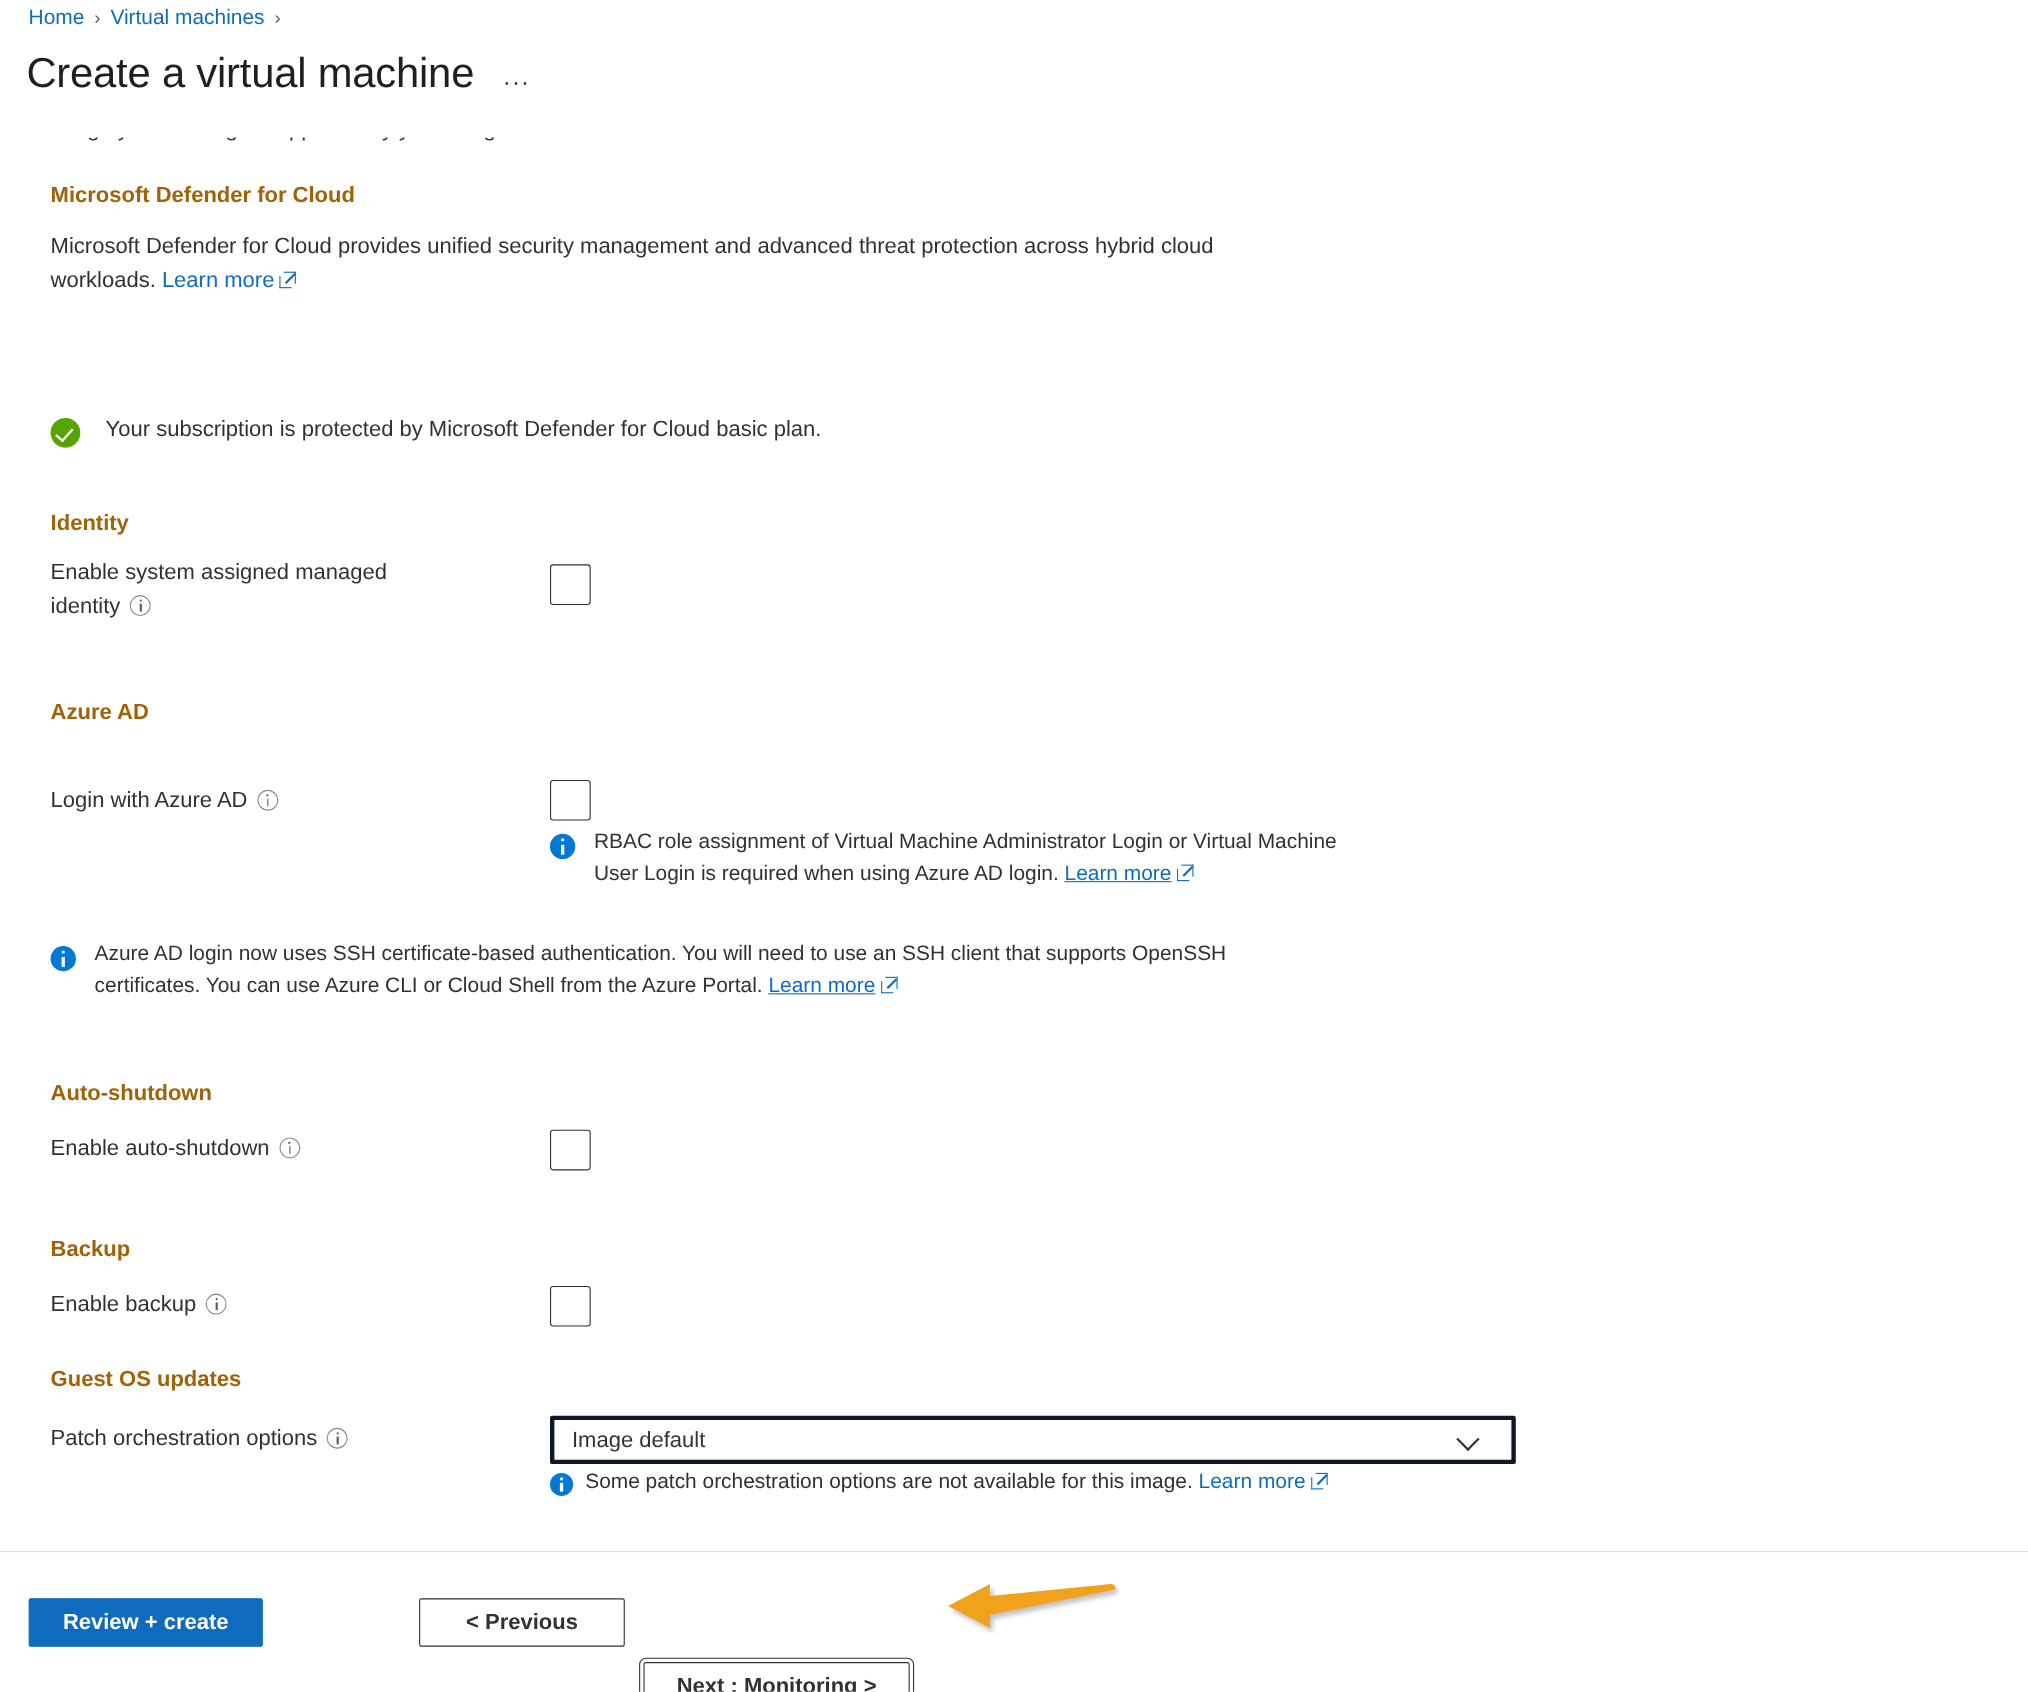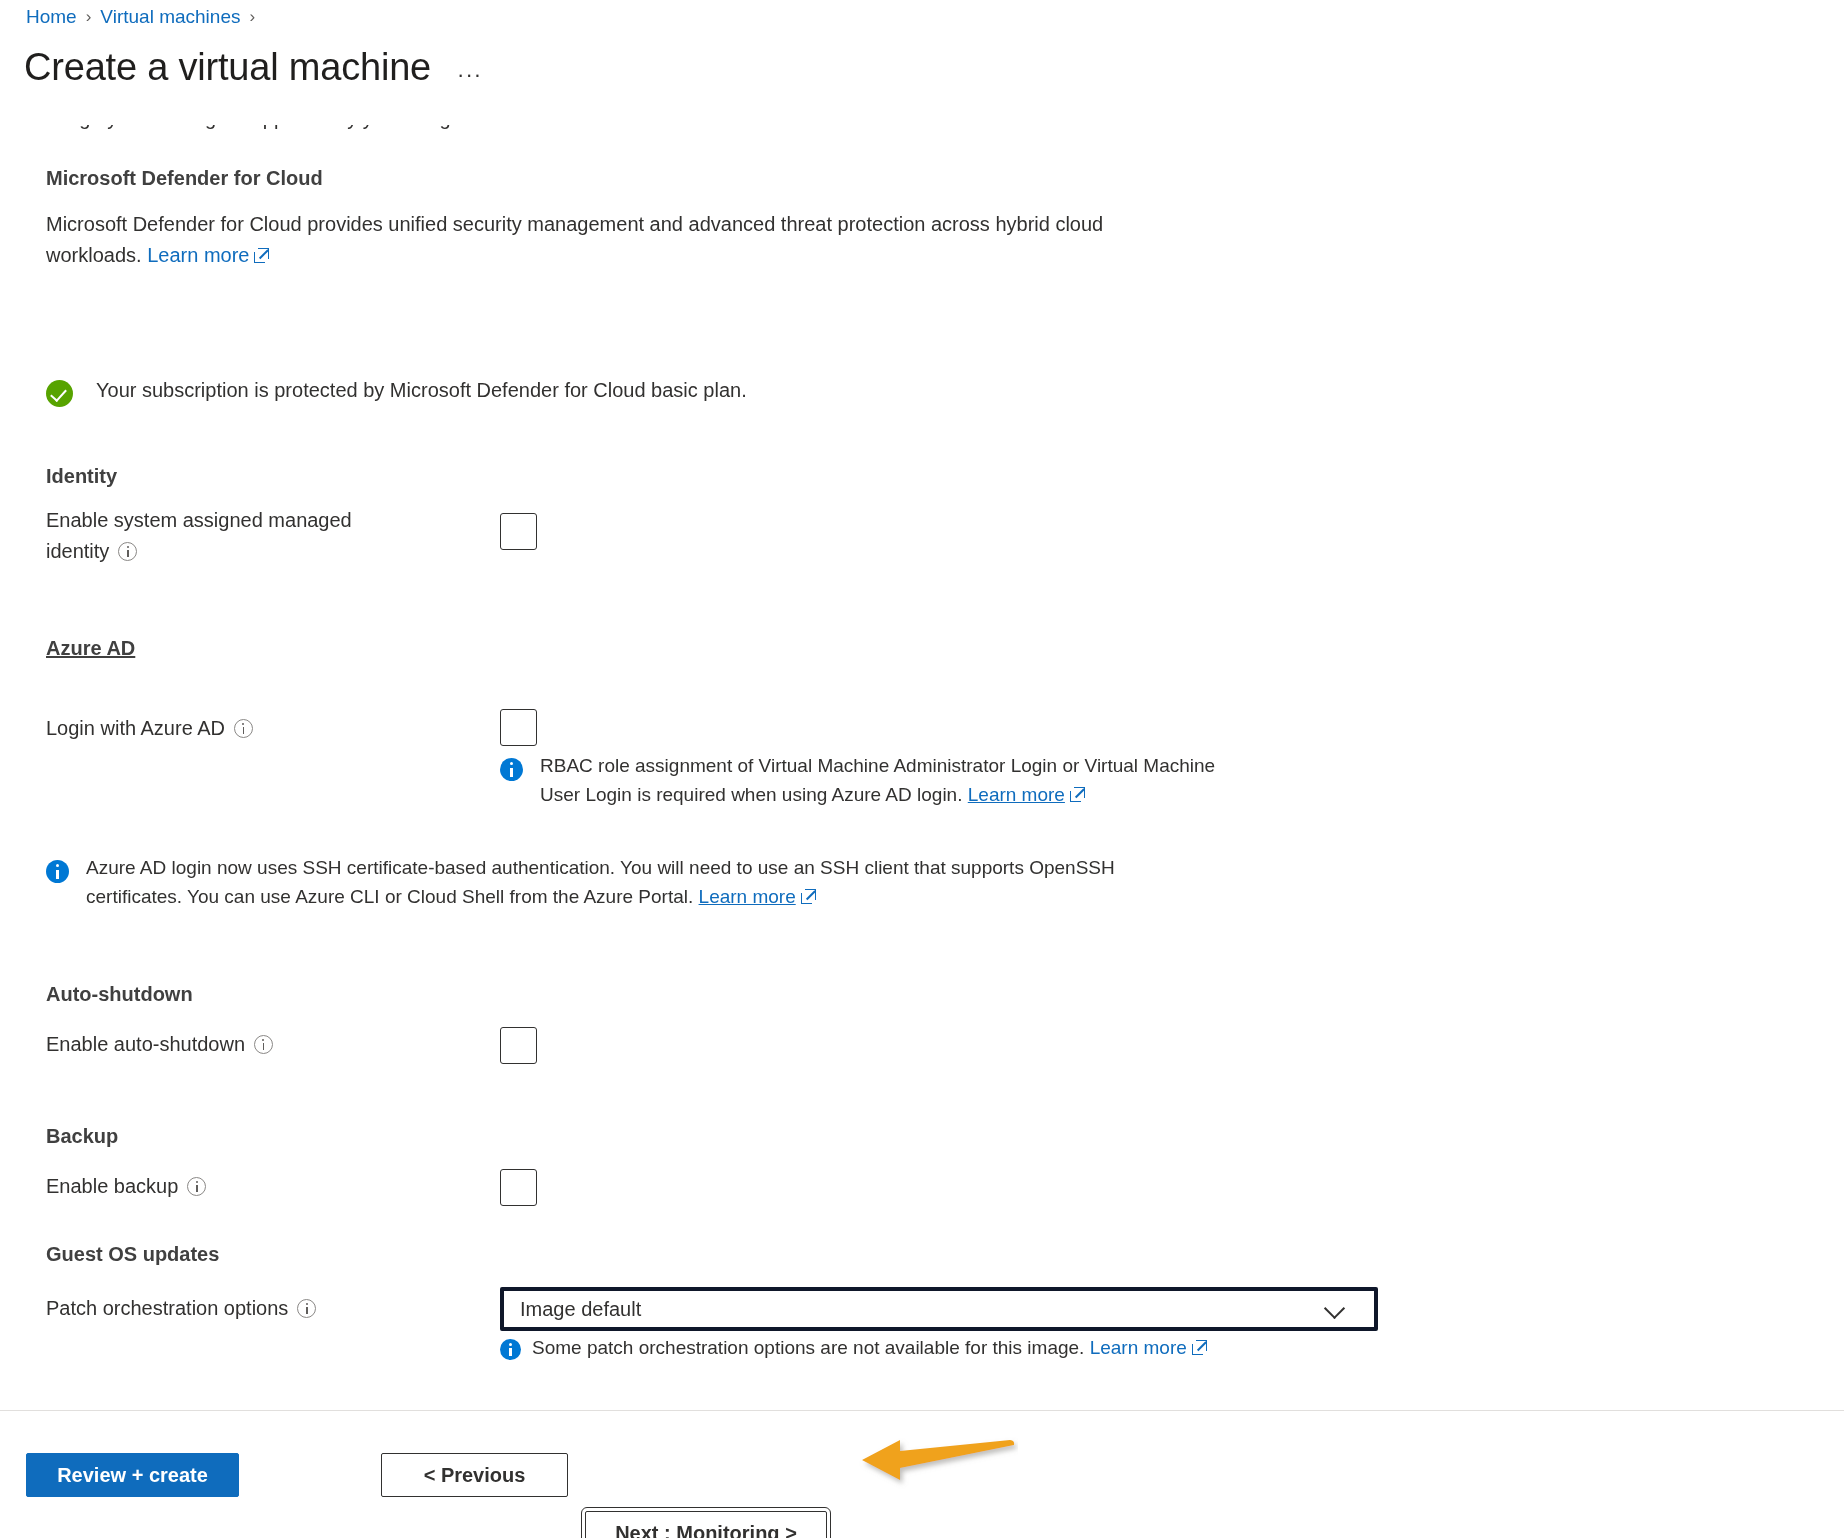--- a/index.html
+++ b/index.html
@@ -72,21 +72,21 @@
     left: 46px; top: -18px;
     font-size: 20px;
     color: #323130;
     white-space: nowrap;
   }
 
   .section-head {
     position: absolute;
     font-size: 20px;
     font-weight: bold;
-    color: #404040;
+    color: #a16207;
     white-space: nowrap;
   }
   .body-text {
     position: absolute;
     font-size: 20px;
     line-height: 31px;
     color: #323130;
   }
   .field-label {
     position: absolute;
@@ -333,21 +333,21 @@
   <div class="body-text" style="left:96px; top:250px;">Your subscription is protected by Microsoft Defender for Cloud basic plan.</div>
 
   <div class="section-head" style="left:46px; top:340px;">Identity</div>
 
   <div class="field-label" style="left:46px; top:380px; width:420px;">
     <span>Enable system assigned managed</span><br>
     <span>identity</span><span class="info-circle"></span>
   </div>
   <div class="checkbox" style="left:500px; top:388px;"></div>
 
-  <div class="section-head" style="left:46px; top:512px;text-decoration:underline;">Azure AD</div>
+  <div class="section-head" style="left:46px; top:512px;">Azure AD</div>
 
   <div class="field-label" style="left:46px; top:588px;">
     <span>Login with Azure AD</span><span class="info-circle"></span>
   </div>
   <div class="checkbox" style="left:500px; top:584px;"></div>
 
   <div class="info-badge" style="left:500px; top:633px;"></div>
   <div class="note-text" style="left:540px; top:626px; width:900px;">
     <span>RBAC role assignment of Virtual Machine Administrator Login or Virtual Machine</span><br>
     <span>User Login is required when using Azure AD login.</span>

